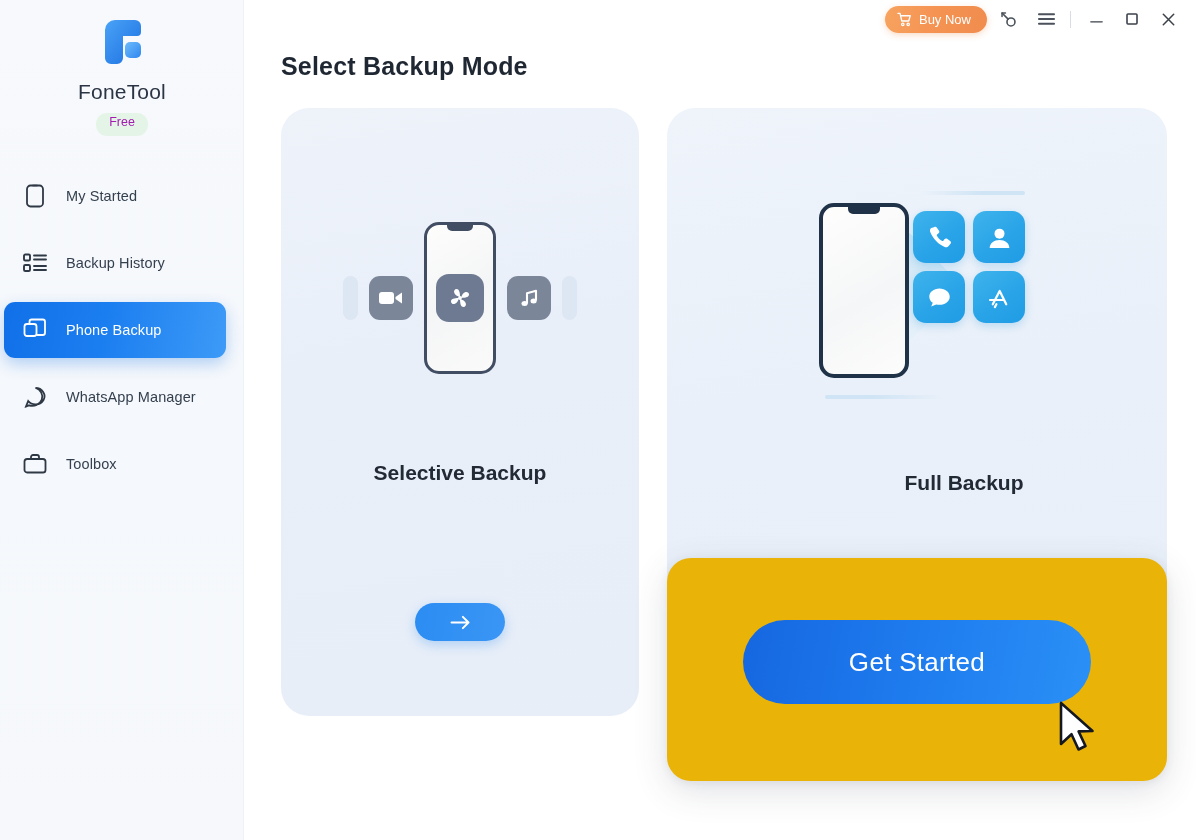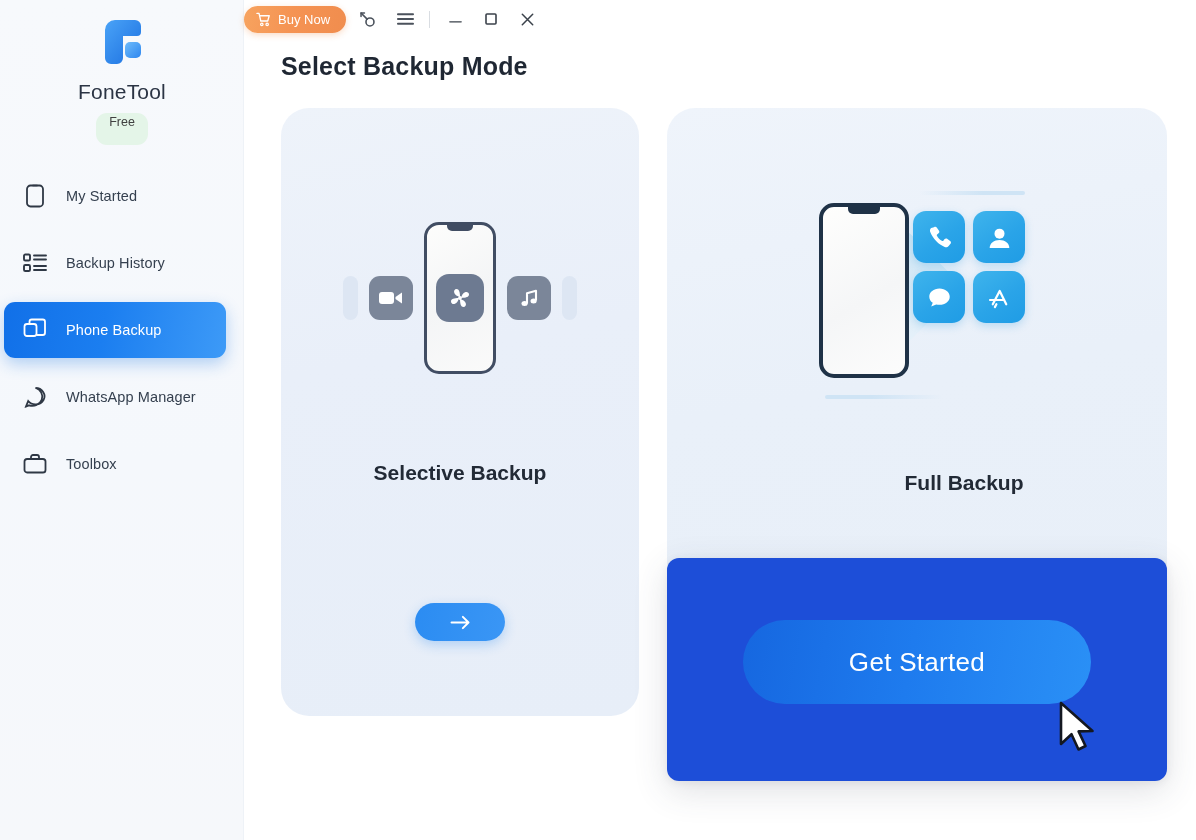--- a/index.html
+++ b/index.html
@@ -27,22 +27,22 @@
     display: flex; flex-direction: column; align-items: center;
   }
   .logo-wrap { width: 54px; height: 50px; position: relative; }
   .brand-name {
     margin-top: 12px;
     font-size: 21px; letter-spacing: .2px;
     color: #2b3444; font-weight: 400;
   }
   .free-badge {
     margin-top: 9px;
-    background: #e4f5e8; color: #404040;
-    font-size: 12.5px; padding: 3px 13px 16px;
+    background: #e4f5e8; color: #a21caf;
+    font-size: 12.5px; padding: 3px 13px 7px;
     border-radius: 11px; line-height: 1;
   }
 
   #nav { position: absolute; left: 0; top: 168px; width: 244px; }
   .nav-item {
     position: relative;
     height: 56px; margin: 0 18px 11px 4px;
     display: flex; align-items: center;
     padding-left: 18px;
     border-radius: 11px;
@@ -64,21 +64,21 @@
     box-shadow: 0 6px 16px rgba(34,122,226,.32);
     margin-right: 18px;
   }
   .nav-item.active .ic { color: #ffffff; }
   .nav-item.active .lbl { color: #ffffff; }
 
   
   #topbar {
     position: absolute; left: 244px; top: 0;
     width: 952px; height: 38px;
-    display: flex; align-items: center; justify-content: flex-start;
+    display: flex; align-items: center; justify-content: flex-end;
     padding-right: 10px;
     background: #ffffff;
   }
   #buy-now {
     display: flex; align-items: center; gap: 7px;
     height: 27px; padding: 0 16px 0 12px;
     border-radius: 14px; border: none; cursor: pointer;
     background: linear-gradient(100deg,#f7a35f 0%,#f59353 48%,#f08d4e 100%);
     color: #ffffff; font-size: 13px;
     font-family: "Liberation Sans", sans-serif;
@@ -222,22 +222,22 @@
     background: linear-gradient(100deg,#2b8cf2 0%,#3a96f5 100%);
     display: flex; align-items: center; justify-content: center;
     color: #fff; cursor: pointer;
     box-shadow: 0 4px 12px rgba(45,140,240,.30);
   }
 
   
   #overlay-panel {
     position: absolute; left: 667px; top: 558px;
     width: 500px; height: 223px;
-    background: #1d4ed8;
-    border-radius: 12px;
+    background: #eab308;
+    border-radius: 24px;
     box-shadow: 0 10px 34px rgba(60,70,90,.16), 0 2px 8px rgba(60,70,90,.08);
   }
   #get-started-btn {
     position: absolute; left: 50%; transform: translateX(-50%);
     top: 62px;
     width: 348px; height: 84px;
     border: none; border-radius: 42px; cursor: pointer;
     background: linear-gradient(100deg,#1667e0 0%,#1e7bee 48%,#2a90f6 100%);
     color: #ffffff;
     font-size: 26px;

